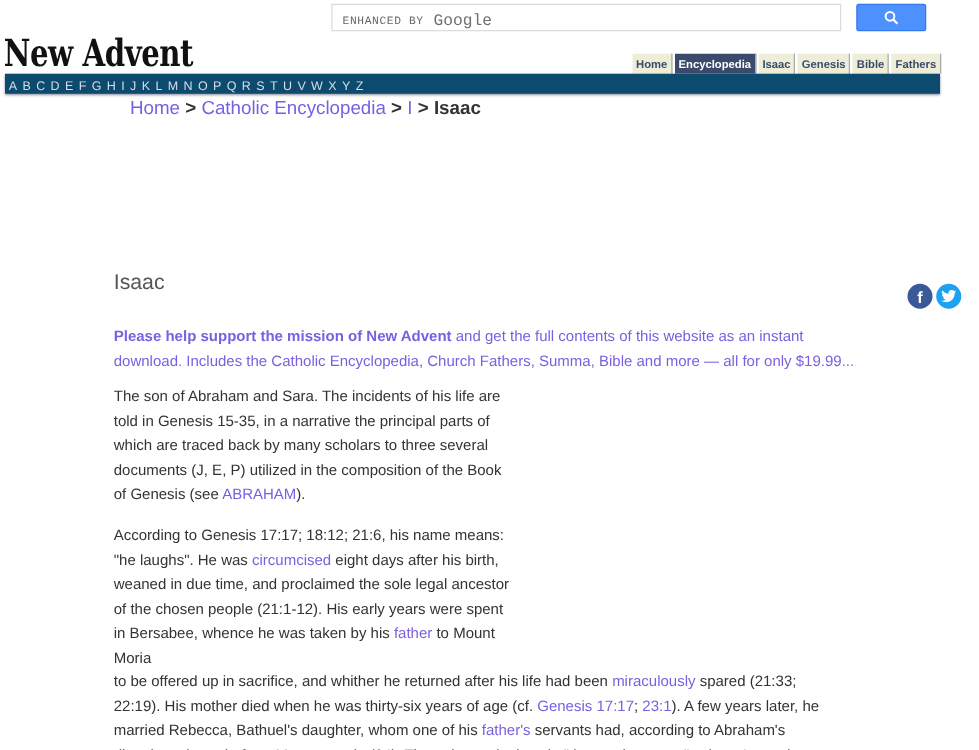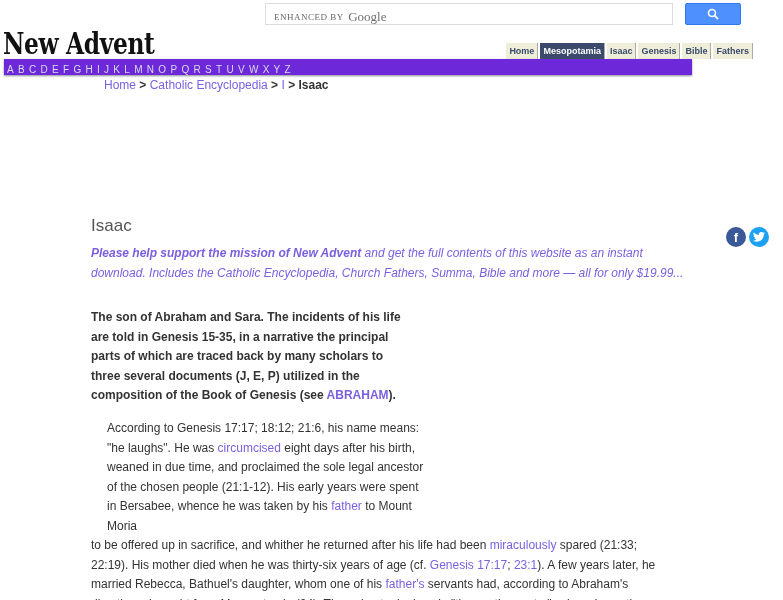--- a/index.html
+++ b/index.html
@@ -1,58 +1,58 @@
 <!DOCTYPE html>
 <html><head>
 <meta charset="utf-8">
 <style>
   html, body { margin:0; padding:0; background:#ffffff; }
   body { width:783px; height:600px; overflow:hidden; position:relative; font-family:"Liberation Sans", sans-serif; color:#333; }
   .search-box { position:absolute; left:265px; top:3px; width:408px; height:22px; border:1px solid #dcdcdc; background:#fff; box-sizing:border-box; }
-  .search-hint { position:absolute; left:8px; top:4px; font-size:9px; letter-spacing:0.5px; color:#666; font-family:Liberation Serif, serif;text-align:center; }
+  .search-hint { position:absolute; left:8px; top:4px; font-size:9px; letter-spacing:0.5px; color:#666; font-family:Liberation Mono, monospace;text-align:center; }
   .search-hint b { font-size:13px; font-weight:normal; color:#707070; letter-spacing:0; margin-left:2px; position:relative; top:1px; }
   .search-btn { position:absolute; left:685px; top:3px; width:56px; height:22px; background:#4d90fe; border:1px solid #3079ed; box-sizing:border-box; border-radius:2px; display:flex; align-items:center; justify-content:center; cursor:pointer; }
   .logo { position:absolute; left:3px; top:27px; font-family:"DejaVu Serif", serif; font-weight:bold; font-size:30px; color:#111; letter-spacing:-0.5px; line-height:34px; transform:scaleX(0.78); transform-origin:left center; font-style:normal; }
   .topnav { position:absolute; right:30px; top:43px; display:flex; gap:2px; }
   .topnav span { background:#eeeed8; color:#3a4a6a; font-weight:bold; font-size:9px; padding:2px 3px; border-right:1px solid #aaa; cursor:pointer; line-height:12px; }
   .topnav span.active { background:#3b4a6b; color:#fff; }
-  .letterbar { position:absolute; left:4px; top:59px; width:688px; height:16px; background:#6d28d9; box-shadow:0 1px 2px #8a8a9a; }
+  .letterbar { position:absolute; left:4px; top:59px; width:748px; height:16px; background:#0c4a6e; box-shadow:0 1px 2px #8a8a9a; }
   .letterbar span { display:inline-block; color:#d8dcea; font-size:10px; line-height:16px; margin-left:3px; margin-right:1.3px; cursor:pointer; }
-  .breadcrumb { position:absolute; left:104px; top:78px; font-size:12px; color:#333; }
+  .breadcrumb { position:absolute; left:104px; top:78px; font-size:15px; color:#333; }
   .breadcrumb a { color:#7a5fe0; text-decoration:none; cursor:pointer; }
   .breadcrumb b { color:#333; }
   .title { position:absolute; left:91px; top:216px; font-size:17px; color:#555; }
   .social { position:absolute; left:726px; top:227px; display:flex; gap:3px; }
   .social div { width:20px; height:20px; border-radius:50%; display:flex; align-items:center; justify-content:center; color:#fff; font-weight:bold; font-size:13px; cursor:pointer; }
-  .promo { position:absolute; left:91px; top:244px; width:600px; font-size:12px; line-height:19.5px; color:#7a5fe0; font-style:italic; }
+  .promo { position:absolute; left:91px; top:260px; width:600px; font-size:12px; line-height:19.5px; color:#7a5fe0; }
   .promo b { font-weight:bold; }
   .para { position:absolute; left:91px; font-size:12px; line-height:19.5px; color:#333; }
   .para a { color:#7a5fe0; text-decoration:none; cursor:pointer; }
-  .p1 { top:308px; width:320px;font-weight:bold; }
+  .p1 { top:308px; width:320px; }
   .p2 { top:419px; width:580px; }
-  .p2 .narrow { display:block; width:320px;margin-left:16px; }
+  .p2 .narrow { display:block; width:320px; }
 </style>
 </head>
 <body>
 
 <div class="search-box">
   <span class="search-hint"><span>ENHANCED BY</span> <b>Google</b></span>
 </div>
 <div class="search-btn">
   <svg width="12" height="12" viewBox="0 0 12 12">
       <circle cx="5" cy="5" r="3.5" stroke="#fff" stroke-width="1.6" fill="none"></circle>
       <line x1="7.6" y1="7.6" x2="11" y2="11" stroke="#fff" stroke-width="1.8"></line>
     </svg>
 </div>
 
 <div class="logo">New Advent</div>
 
 <div class="topnav">
   <span>Home</span>
-  <span class="active">Mesopotamia</span>
+  <span class="active">Encyclopedia</span>
   <span>Isaac</span>
   <span>Genesis</span>
   <span>Bible</span>
   <span>Fathers</span>
 </div>
 
 <div class="letterbar">
   <span>A</span><span>B</span><span>C</span><span>D</span><span>E</span><span>F</span><span>G</span><span>H</span><span>I</span><span>J</span><span>K</span><span>L</span><span>M</span><span>N</span><span>O</span><span>P</span><span>Q</span><span>R</span><span>S</span><span>T</span><span>U</span><span>V</span><span>W</span><span>X</span><span>Y</span><span>Z</span>
 </div>
 

